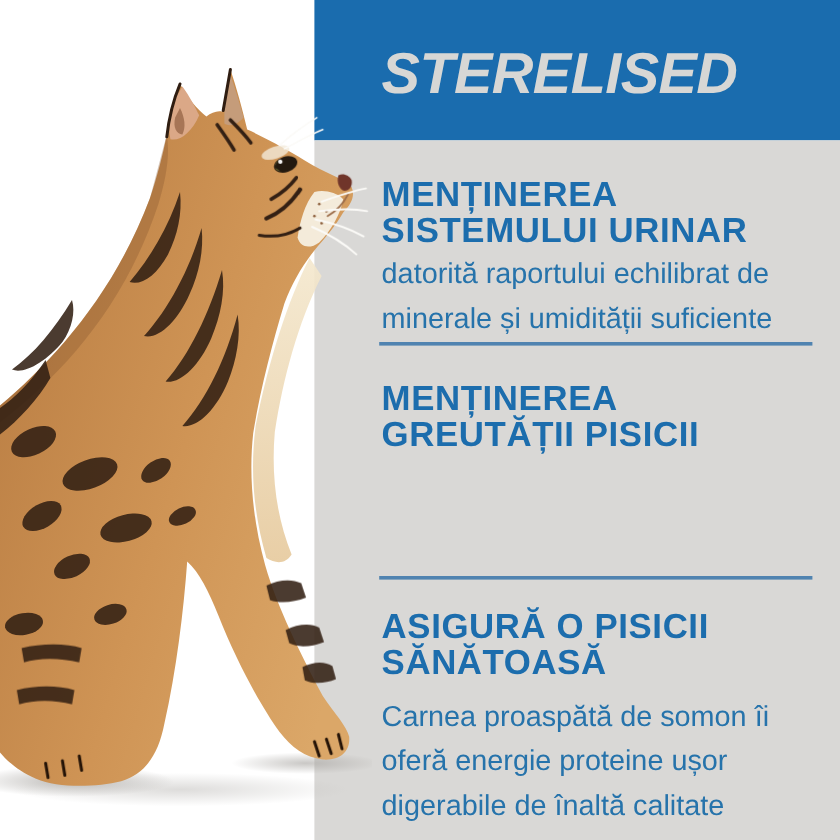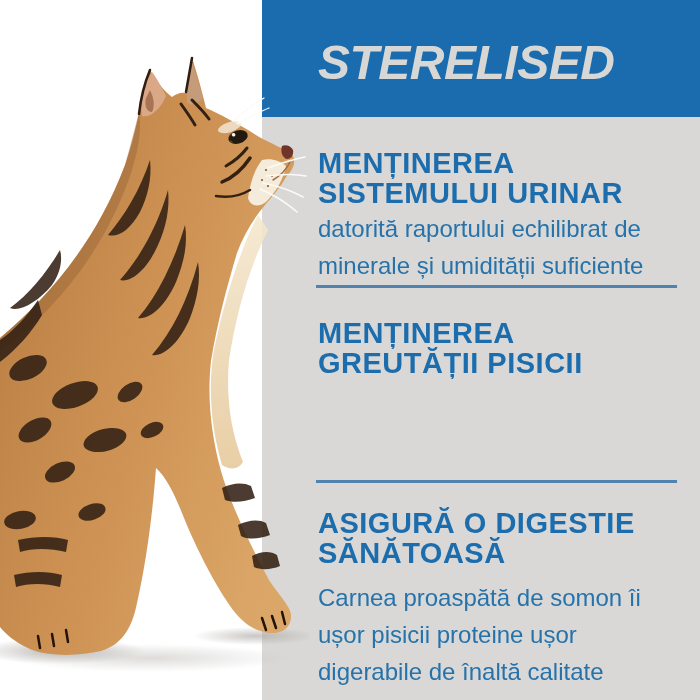--- a/index.html
+++ b/index.html
@@ -52,24 +52,24 @@
     <p class="benefit-desc  b0">datorită raportului echilibrat de
 minerale și umidității suficiente</p>
 
     <div class="divider d0"></div>
 
     <h2 class="benefit-title t1">MENȚINEREA
 GREUTĂȚII PISICII</h2>
 
     <div class="divider d1"></div>
 
-    <h2 class="benefit-title t2">ASIGURĂ O DIGESTIE
+    <h2 class="benefit-title t2">ASIGURĂ O PISICII
 SĂNĂTOASĂ</h2>
     <p class="benefit-desc  b2">Carnea proaspătă de somon îi
-ușor pisicii proteine ușor
+oferă energie proteine ușor
 digerabile de înaltă calitate</p>
   </div>
 
   <svg class="cat" viewBox="0 0 310 700" xmlns="http://www.w3.org/2000/svg">
     <defs>
       <linearGradient id="fur" x1="0" y1="0.15" x2="1" y2="0.75">
         <stop offset="0" stop-color="#b87c42"></stop>
         <stop offset="0.55" stop-color="#cf9455"></stop>
         <stop offset="1" stop-color="#dba768"></stop>
       </linearGradient>

